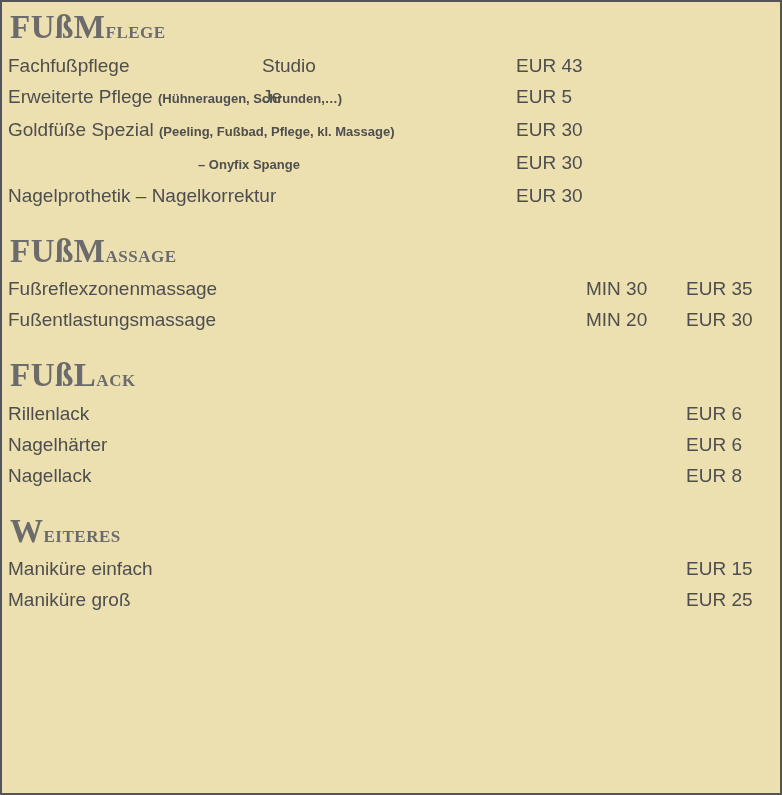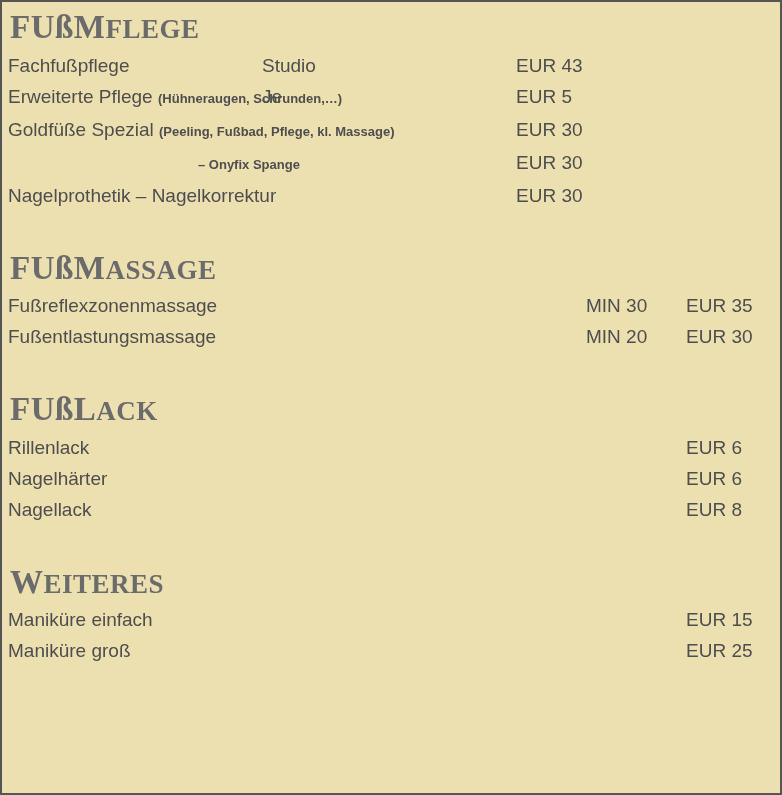--- a/index.html
+++ b/index.html
@@ -31,24 +31,24 @@
     font-family: "Liberation Serif", serif;
     font-size: 33px;
     letter-spacing: 0.5px;
     color: #6b6b6b;
     margin: 0;
     padding: 0 0 2px 2px;
     line-height: 1.2;
     white-space: nowrap;
   }
   .section-title .small-caps {
-    font-size: 27px;
+    font-size: 17px;
   }
   .gap-before {
-    margin-top: 38px;
+    margin-top: 21px;
   }
   table.rows {
     border-collapse: collapse;
     width: 100%;
     table-layout: fixed;
   }
   table.rows td {
     padding: 0;
     vertical-align: baseline;
     font-size: 19px;

